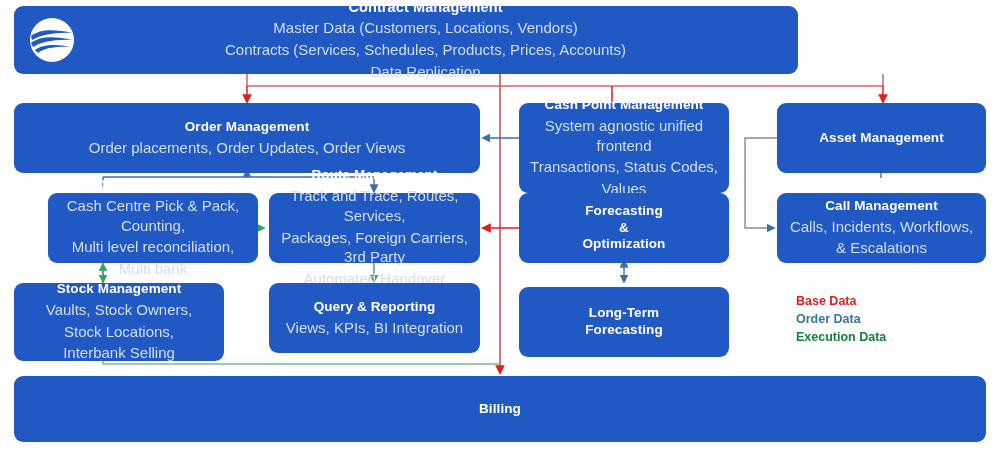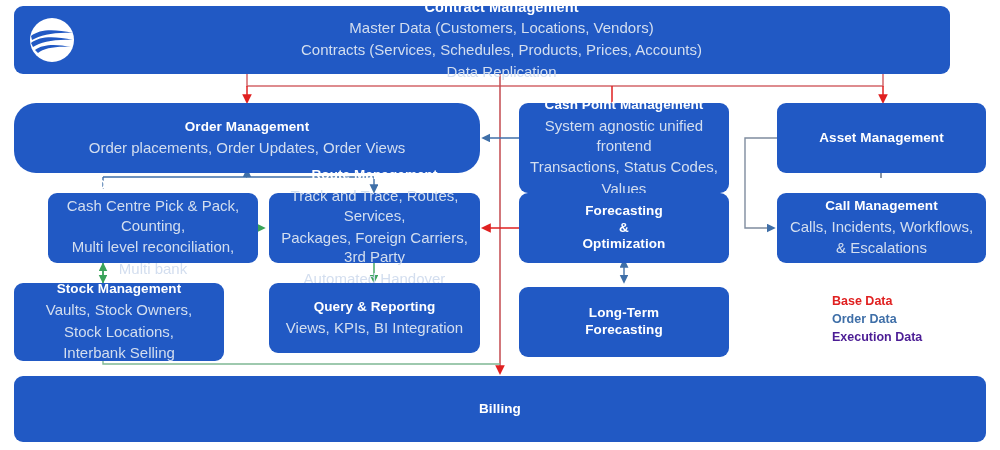--- a/index.html
+++ b/index.html
@@ -4,39 +4,39 @@
 <style>
   html,body{margin:0;padding:0;background:#ffffff;}
   body{width:1000px;height:450px;position:relative;overflow:hidden;
        font-family:"Liberation Sans", sans-serif;}
   #canvas{position:absolute;left:0;top:0;width:1000px;height:450px;}
   .box{position:absolute;background:#2159c4;border-radius:9px;
        display:flex;flex-direction:column;align-items:center;justify-content:center;
        text-align:center;color:#ffffff;box-sizing:border-box;padding:4px 8px;z-index:5;}
   .box .ttl{font-weight:bold;font-size:13.5px;line-height:1.25;letter-spacing:.1px;}
   .box .sub{font-size:15px;line-height:1.32;color:#d3deef;margin-top:2px;}
-  #header{left:14px;top:6px;width:936px;height:68px;justify-content:center;padding-left:47px;}
+  #header{left:14px;top:6px;width:784px;height:68px;justify-content:center;padding-left:47px;}
   #header .ttl{font-size:14.5px;}
   #logo-wrap{position:absolute;left:28px;top:12px;width:180px;height:56px;
              display:flex;align-items:center;gap:10px;z-index:6;}
   #logo-mark{width:48px;height:48px;flex:0 0 48px;}
   #logo-text{color:#fff;font-weight:bold;font-size:19px;line-height:1.04;letter-spacing:.2px;}
   #logo-text .l2{display:block;font-weight:bold;}
-  #order-management{left:14px;top:103px;width:466px;height:70px;border-radius:22px;}
+  #order-management{left:14px;top:103px;width:466px;height:70px;}
   #cash-point-management{left:519px;top:103px;width:210px;height:90px;}
   #asset-management{left:777px;top:103px;width:209px;height:70px;}
   #order-processing{left:14px;top:193px;width:210px;height:70px;margin-left:34px;}
   #route-management{left:269px;top:193px;width:211px;height:70px;}
   #forecasting-optimization{left:519px;top:193px;width:210px;height:70px;}
   #call-management{left:777px;top:193px;width:209px;height:70px;}
   #stock-management{left:14px;top:283px;width:210px;height:78px;}
   #query-reporting{left:269px;top:283px;width:211px;height:70px;}
   #long-term-forecasting{left:519px;top:287px;width:210px;height:70px;}
   #billing{left:14px;top:376px;width:972px;height:66px;}
-  #legend{position:absolute;left:832px;top:293px;z-index:6;
+  #legend{position:absolute;left:796px;top:293px;z-index:6;
           font-weight:bold;font-size:12.5px;line-height:1.42;}
   #legend div{white-space:nowrap;}
 </style>
 </head>
 <body>
 
 <svg id="canvas" viewBox="0 0 1000 450" xmlns="http://www.w3.org/2000/svg">
   <defs>
     <marker id="ar-red" markerWidth="7" markerHeight="7" refX="3.2" refY="3.2" orient="auto">
         <path d="M0,0 L6.6,3.2 L0,6.4 z" fill="#e02020"></path>
@@ -154,18 +154,18 @@
 </div>
 
 <div class="box" id="long-term-forecasting">
   <div class="ttl">Long-Term</div>
   <div class="ttl">Forecasting</div>
 </div>
 
 <div id="legend">
   <div style="color:#e02020">Base Data</div>
   <div style="color:#3f6fa8">Order Data</div>
-  <div style="color:#4c1d95">Execution Data</div>
+  <div style="color:#15803d">Execution Data</div>
 </div>
 
 <div class="box" id="billing">
   <div class="ttl">Billing</div>
 </div>
 
 </body></html>

